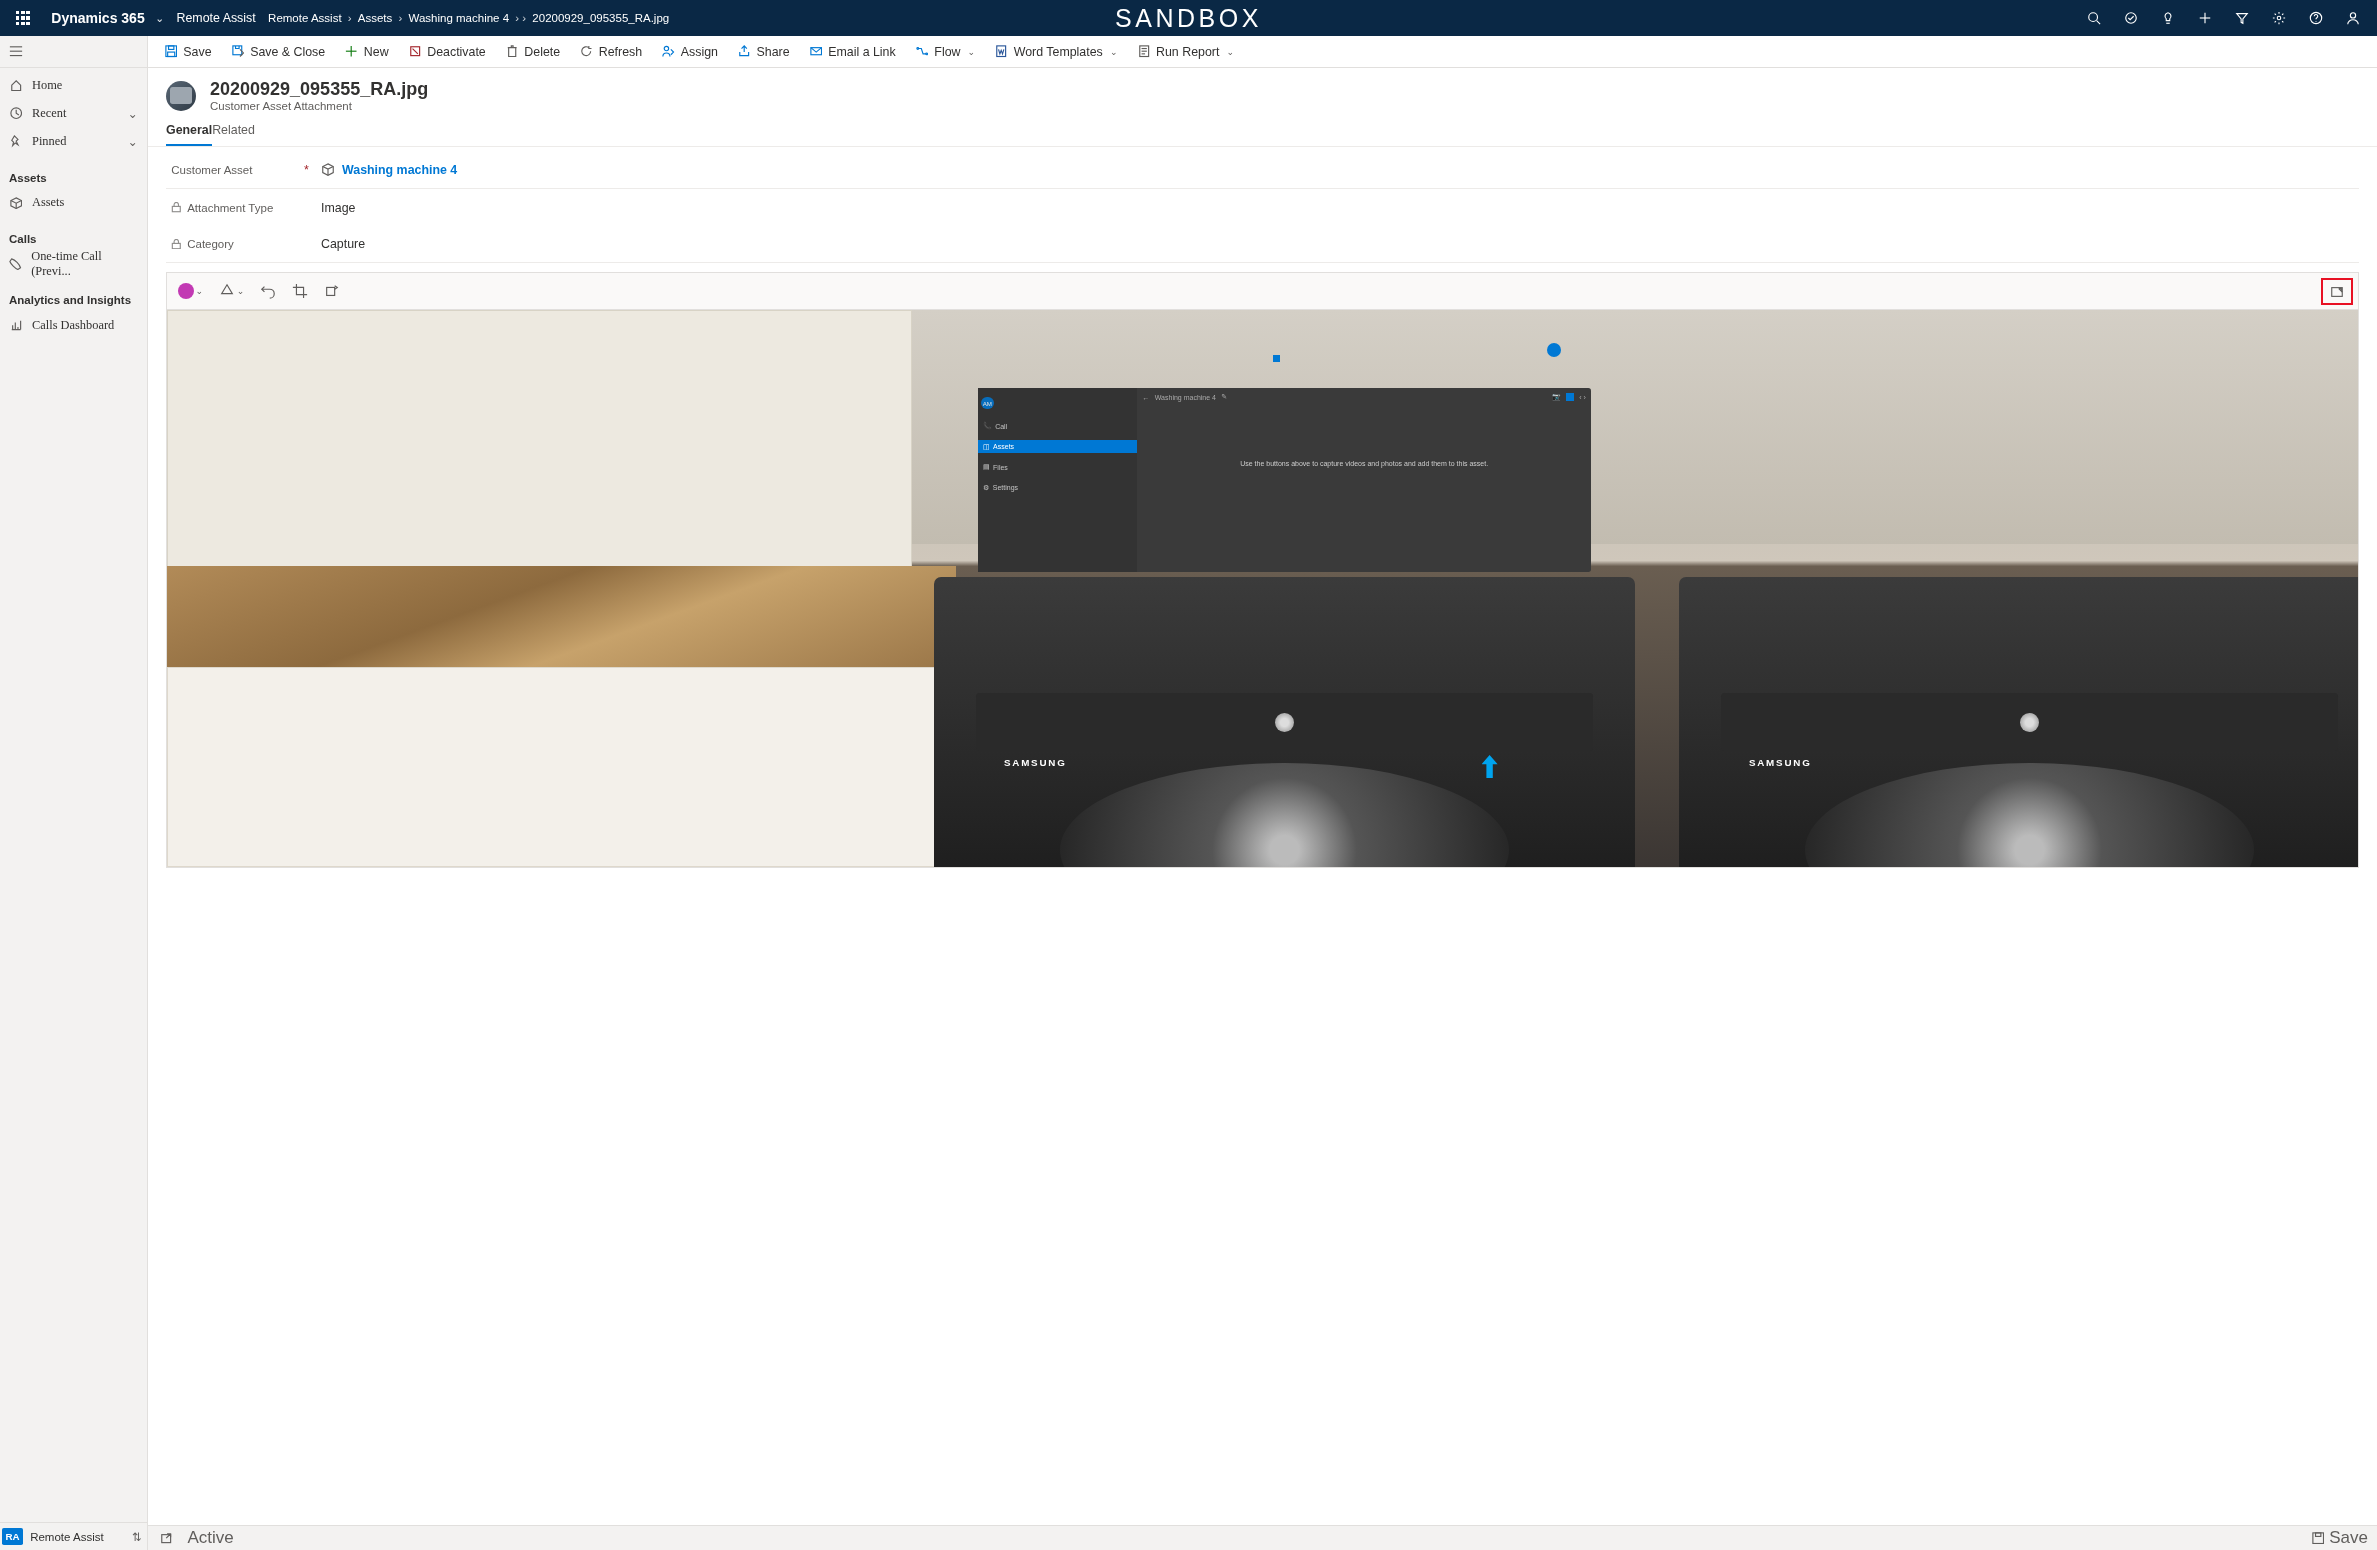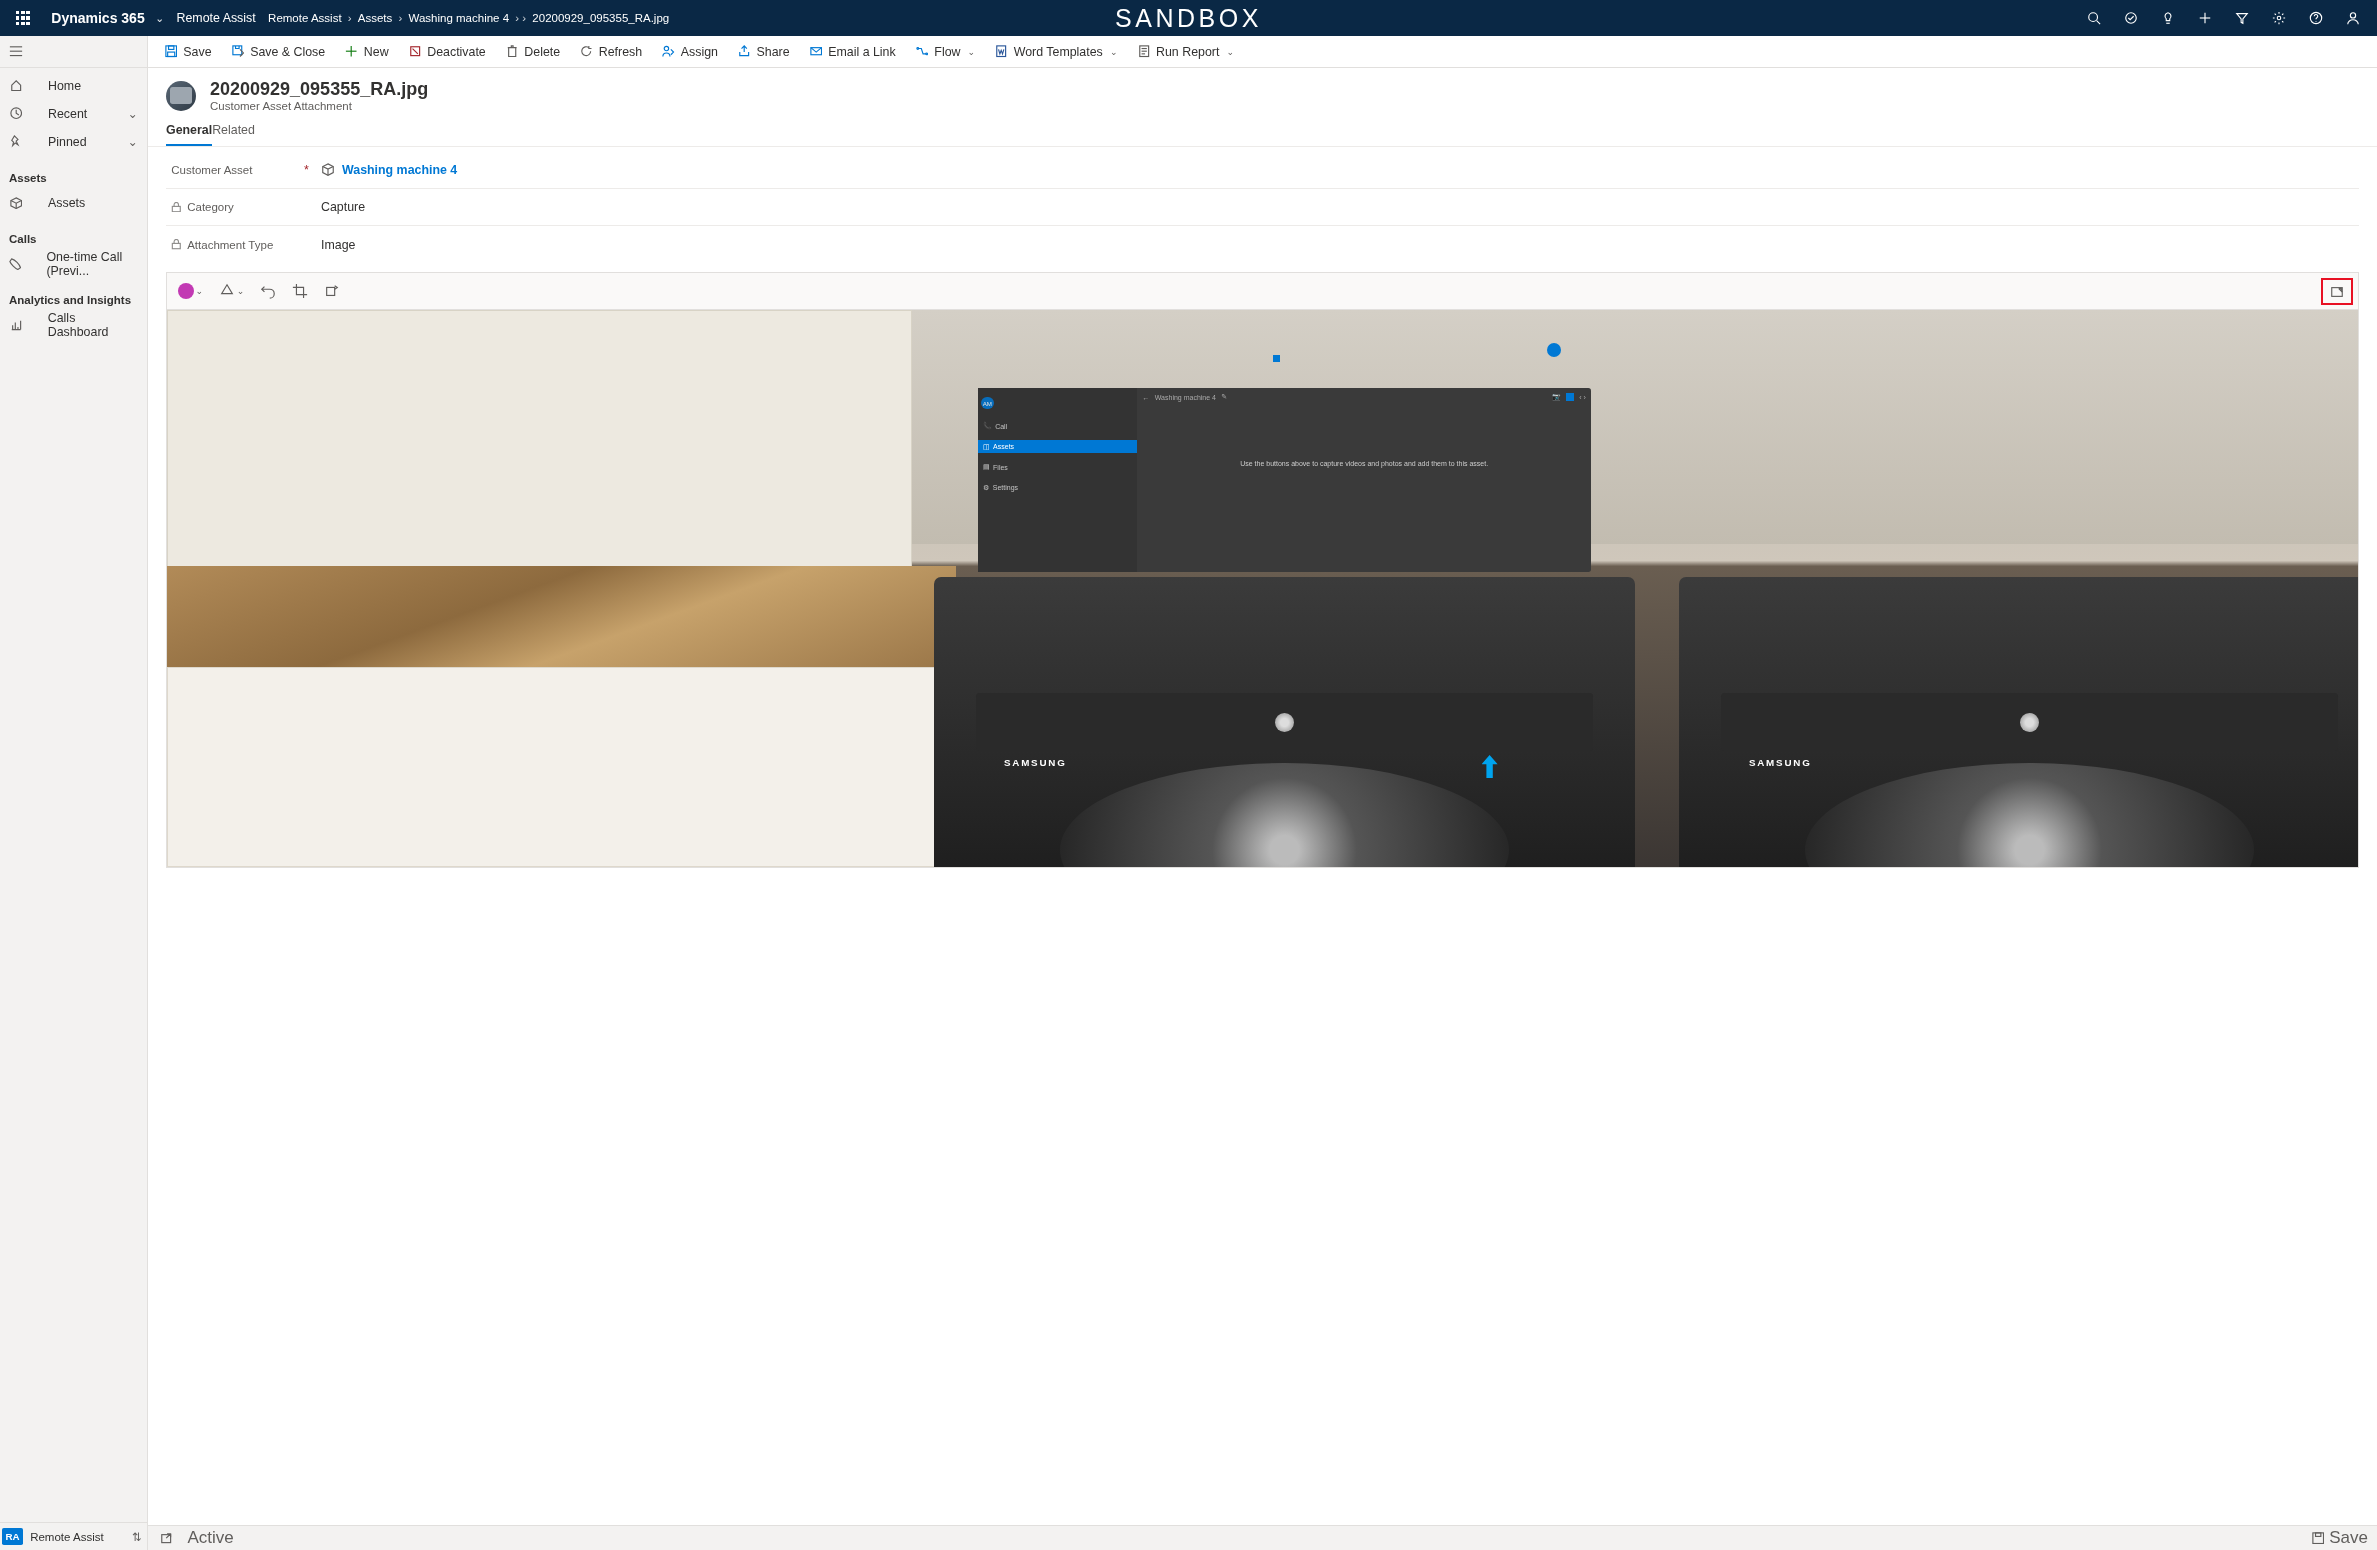--- a/index.html
+++ b/index.html
@@ -22,21 +22,21 @@
   .top-icons .ticon { width:37px; height:36px; display:flex; align-items:center; justify-content:center; cursor:pointer; }
   .top-icons svg { stroke:#fff; fill:none; }
 
   
   .bodygrid { flex:1; display:grid; grid-template-columns:148px 1fr; min-height:0; }
 
   
   .sidebar { background:#f3f2f1; border-right:0.9px solid #e1dfdd; display:flex; flex-direction:column; position:relative; color:#323130; }
   .sb-top-toggle { height:32px; display:flex; align-items:center; padding-left:9px; border-bottom:0.9px solid #e1dfdd; cursor:pointer; }
   .sb-list { padding-top:3.5px; flex:1; overflow:hidden; }
-  .sb-item { height:28px; display:flex; align-items:center; padding:0 9px; gap:25px; cursor:pointer; }
+  .sb-item { height:28px; display:flex; align-items:center; padding:0 9px; gap:9px; cursor:pointer;font-family:Liberation Serif, serif; }
   .sb-item .sb-icon { width:14px; display:flex; justify-content:center; color:#605e5c; }
   .sb-item .sb-chev { margin-left:auto; color:#605e5c; }
   .sb-section { padding:16px 9px 5.3px; font-size:11.5px; font-weight:600; color:#323130; }
   .sb-bottom { border-top:0.9px solid #e1dfdd; height:28px; display:flex; align-items:center; padding:0 5.3px 0 0; font-size:11.5px; }
   .sb-bottom .badge { background:#0078d4; color:#fff; font-size:9.8px; font-weight:700; padding:2.7px 3.5px; border-radius:1.8px; margin-right:7px; margin-left:2px; }
   .sb-bottom .updown { margin-left:auto; color:#605e5c; }
 
   
   .main { display:flex; flex-direction:column; min-height:0; background:#fff; }
   .cmdbar { height:32px; border-bottom:0.9px solid #e1dfdd; display:flex; align-items:center; padding:0 9px; gap:5.3px; }
@@ -412,42 +412,42 @@
           </div>
         <span class="req">*</span>
         <div class="fval">
           <svg class="lookup-icon" width="14" height="14" viewBox="0 0 16 16" fill="none" stroke="#605e5c">
               <path d="M8 1l6 3v7l-6 3-6-3V4z"></path>
               <path d="M2 4l6 3 6-3M8 7v7"></path>
             </svg>
           <a href="#">Washing machine 4</a>
         </div>
       </div>
+      <div class="frow" style="border-bottom:none;">
+        <div class="flabel">
+          <svg class="lock" width="9.8" height="10.6" viewBox="0 0 11 12" fill="none" stroke="#605e5c">
+              <rect x="1" y="5" width="9" height="6"></rect>
+              <path d="M3 5V3a2.5 2.5 0 0 1 5 0v2"></path>
+            </svg>
+          <span>Attachment Type</span>
+        </div>
+        <div class="fval">
+            <span>Image</span>
+          </div>
+      </div>
       <div class="frow">
         <div class="flabel">
           <svg class="lock" width="9.8" height="10.6" viewBox="0 0 11 12" fill="none" stroke="#605e5c">
               <rect x="1" y="5" width="9" height="6"></rect>
               <path d="M3 5V3a2.5 2.5 0 0 1 5 0v2"></path>
             </svg>
           <span>Category</span>
         </div>
         <div class="fval">
             <span>Capture</span>
-          </div>
-      </div>
-      <div class="frow" style="border-bottom:none;">
-        <div class="flabel">
-          <svg class="lock" width="9.8" height="10.6" viewBox="0 0 11 12" fill="none" stroke="#605e5c">
-              <rect x="1" y="5" width="9" height="6"></rect>
-              <path d="M3 5V3a2.5 2.5 0 0 1 5 0v2"></path>
-            </svg>
-          <span>Attachment Type</span>
-        </div>
-        <div class="fval">
-            <span>Image</span>
           </div>
       </div>
 
       <div class="image-editor">
         <div class="ie-toolbar">
           <div class="ie-tool">
               <span class="ie-dot"></span>
               <span style="font-size:9px;">⌄</span>
             </div>
           <div class="ie-tool">

